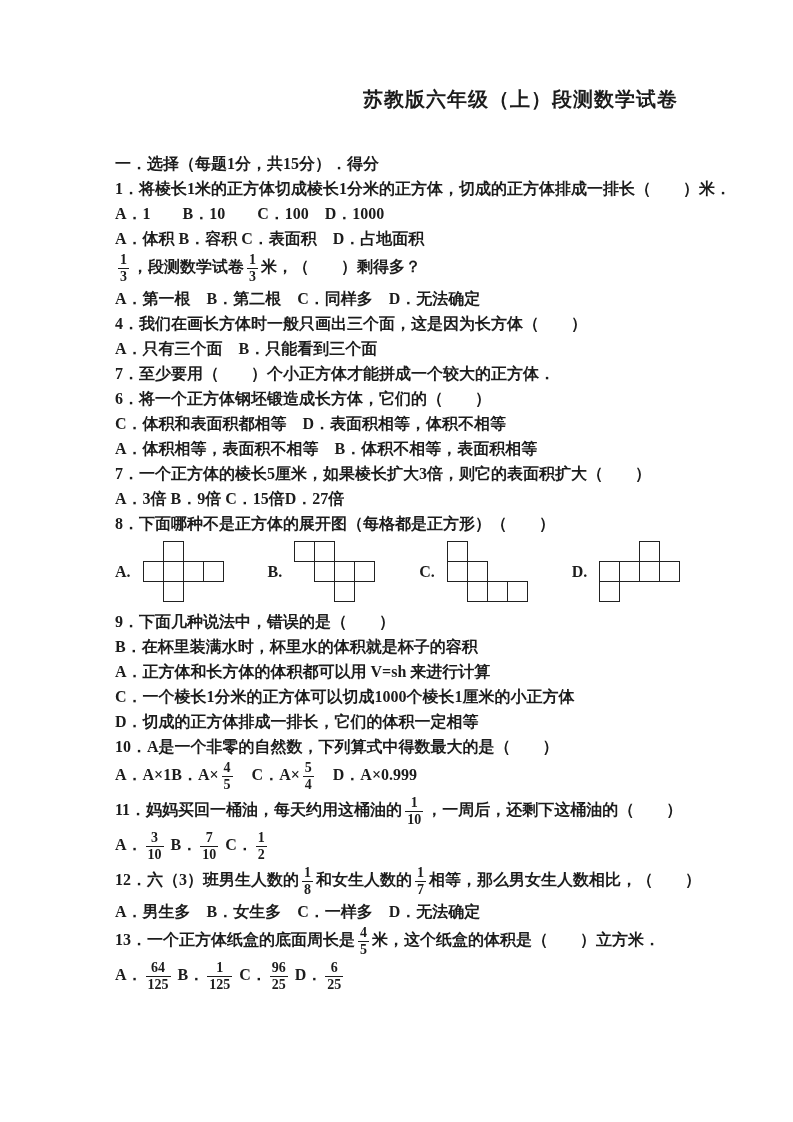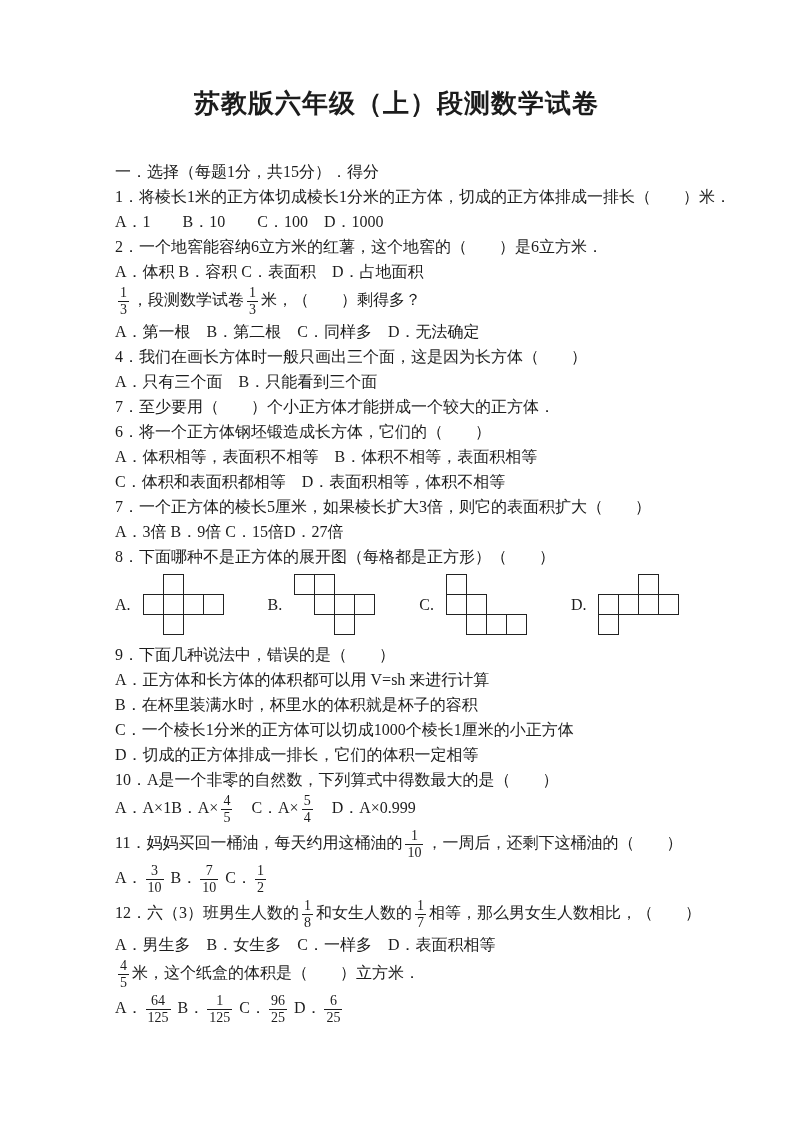--- a/index.html
+++ b/index.html
@@ -10,33 +10,34 @@
     font-family: "Liberation Serif", "DejaVu Serif", serif;
     overflow: hidden;
   }
   .page {
     box-sizing: border-box;
     width: 793px; height: 1122px;
     padding: 86px 90px 0 115px;
     overflow: hidden;
   }
   .title {
-    font-size: 26px;
+    font-size: 20px;
     font-weight: bold;
-    text-align: center;
+    text-align: right;
     margin: 0 25px 38px 0;
     letter-spacing: 1px;
   }
   .line {
     font-size: 16px;
     line-height: 25px;
     min-height: 25px;
     white-space: nowrap;
+    font-weight: bold;
   }
-  .section { font-weight: normal; }
+  .section { font-weight: bold; }
   .frac {
     display: inline-flex;
     flex-direction: column;
     text-align: center;
     vertical-align: middle;
     margin: 1px 3px;
   }
   .frac .num, .frac .den {
     display: block;
     line-height: 16px;
@@ -63,36 +64,35 @@
 </style>
 </head>
 <body>
 
 <div class="page">
   <h1 class="title">苏教版六年级（上）段测数学试卷</h1>
   <div>
       <div class="line section"><span>一．选择（每题1分，共15分）．得分</span></div>
       <div class="line q"><span>1．将棱长1米的正方体切成棱长1分米的正方体，切成的正方体排成一排长（　　）米．</span></div>
       <div class="line opt"><span>A．1　　B．10　　C．100　D．1000</span></div>
-      <div class="line q"><span>2．一个地窖能容纳6立方米的红薯，这个地窖的（　　）是6立方米．</span></div>
       <div class="line opt"><span>A．体积 B．容积 C．表面积　D．占地面积</span></div>
       <div class="line q"><span class="frac">
           <span class="num">1</span>
           <span class="den">3</span>
         </span><span>，段测数学试卷</span><span class="frac">
           <span class="num">1</span>
           <span class="den">3</span>
         </span><span>米，（　　）剩得多？</span></div>
       <div class="line opt"><span>A．第一根　B．第二根　C．同样多　D．无法确定</span></div>
       <div class="line q"><span>4．我们在画长方体时一般只画出三个面，这是因为长方体（　　）</span></div>
       <div class="line opt"><span>A．只有三个面　B．只能看到三个面</span></div>
       <div class="line q"><span>7．至少要用（　　）个小正方体才能拼成一个较大的正方体．</span></div>
       <div class="line q"><span>6．将一个正方体钢坯锻造成长方体，它们的（　　）</span></div>
+      <div class="line opt"><span>C．体积和表面积都相等　D．表面积相等，体积不相等</span></div>
       <div class="line opt"><span>A．体积相等，表面积不相等　B．体积不相等，表面积相等</span></div>
-      <div class="line opt"><span>C．体积和表面积都相等　D．表面积相等，体积不相等</span></div>
       <div class="line q"><span>7．一个正方体的棱长5厘米，如果棱长扩大3倍，则它的表面积扩大（　　）</span></div>
       <div class="line opt"><span>A．3倍 B．9倍 C．15倍D．27倍</span></div>
       <div class="line q"><span>8．下面哪种不是正方体的展开图（每格都是正方形）（　　）</span></div>
       <div class="line nets">
         <span class="net-item">
           <span class="net-label">A.</span>
           <span class="net">
             <i class="cell" style="top: 0px; left: 20px;"></i>
             <i class="cell" style="top: 20px; left: 0px;"></i>
             <i class="cell" style="top: 20px; left: 20px;"></i>
@@ -129,22 +129,22 @@
             <i class="cell" style="top: 0px; left: 40px;"></i>
             <i class="cell" style="top: 20px; left: 0px;"></i>
             <i class="cell" style="top: 20px; left: 20px;"></i>
             <i class="cell" style="top: 20px; left: 40px;"></i>
             <i class="cell" style="top: 20px; left: 60px;"></i>
             <i class="cell" style="top: 40px; left: 0px;"></i>
           </span>
         </span>
       </div>
       <div class="line q"><span>9．下面几种说法中，错误的是（　　）</span></div>
+      <div class="line opt"><span>B．在杯里装满水时，杯里水的体积就是杯子的容积</span></div>
       <div class="line opt"><span>A．正方体和长方体的体积都可以用 V=sh 来进行计算</span></div>
-      <div class="line opt"><span>B．在杯里装满水时，杯里水的体积就是杯子的容积</span></div>
       <div class="line opt"><span>C．一个棱长1分米的正方体可以切成1000个棱长1厘米的小正方体</span></div>
       <div class="line opt"><span>D．切成的正方体排成一排长，它们的体积一定相等</span></div>
       <div class="line q"><span>10．A是一个非零的自然数，下列算式中得数最大的是（　　）</span></div>
       <div class="line opt"><span>A．A×1B．A×</span><span class="frac">
           <span class="num">4</span>
           <span class="den">5</span>
         </span><span>　C．A×</span><span class="frac">
           <span class="num">5</span>
           <span class="den">4</span>
         </span><span>　D．A×0.999</span></div>
@@ -162,22 +162,22 @@
           <span class="num">1</span>
           <span class="den">2</span>
         </span></div>
       <div class="line q"><span>12．六（3）班男生人数的</span><span class="frac">
           <span class="num">1</span>
           <span class="den">8</span>
         </span><span>和女生人数的</span><span class="frac">
           <span class="num">1</span>
           <span class="den">7</span>
         </span><span>相等，那么男女生人数相比，（　　）</span></div>
-      <div class="line opt"><span>A．男生多　B．女生多　C．一样多　D．表面积相等</span></div>
-      <div class="line q"><span class="frac">
+      <div class="line opt"><span>A．男生多　B．女生多　C．一样多　D．无法确定</span></div>
+      <div class="line q"><span>13．一个正方体纸盒的底面周长是</span><span class="frac">
           <span class="num">4</span>
           <span class="den">5</span>
         </span><span>米，这个纸盒的体积是（　　）立方米．</span></div>
       <div class="line opt"><span>A．</span><span class="frac">
           <span class="num">64</span>
           <span class="den">125</span>
         </span><span> B．</span><span class="frac">
           <span class="num">1</span>
           <span class="den">125</span>
         </span><span> C．</span><span class="frac">

